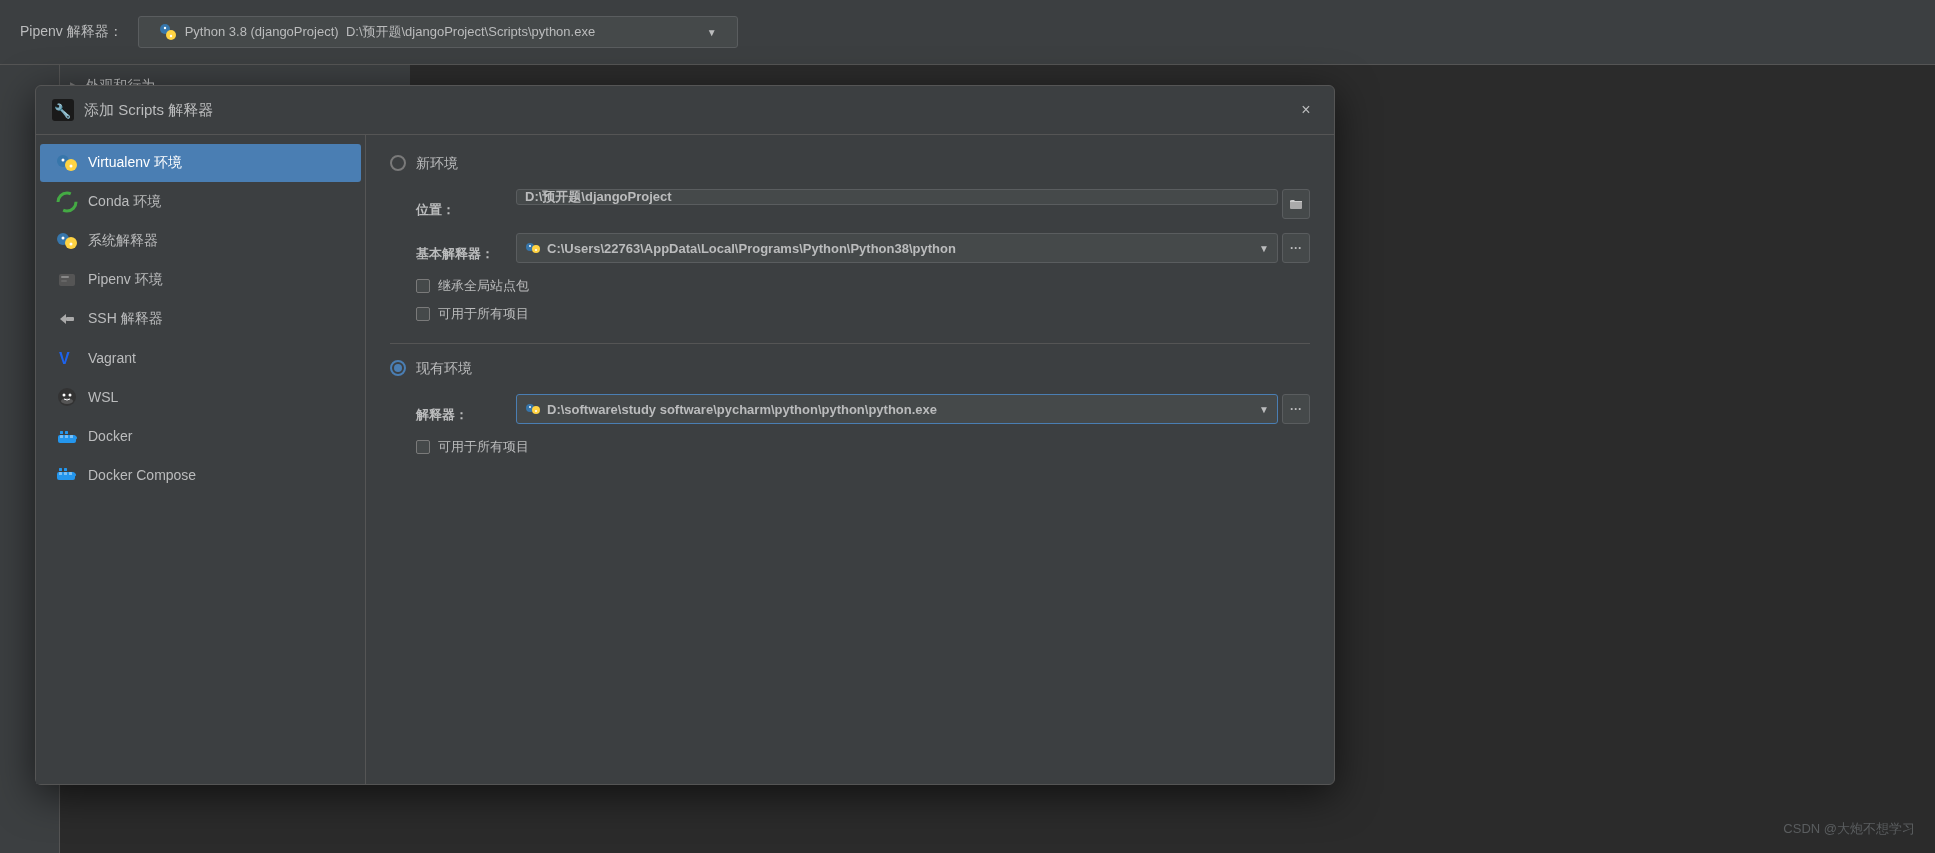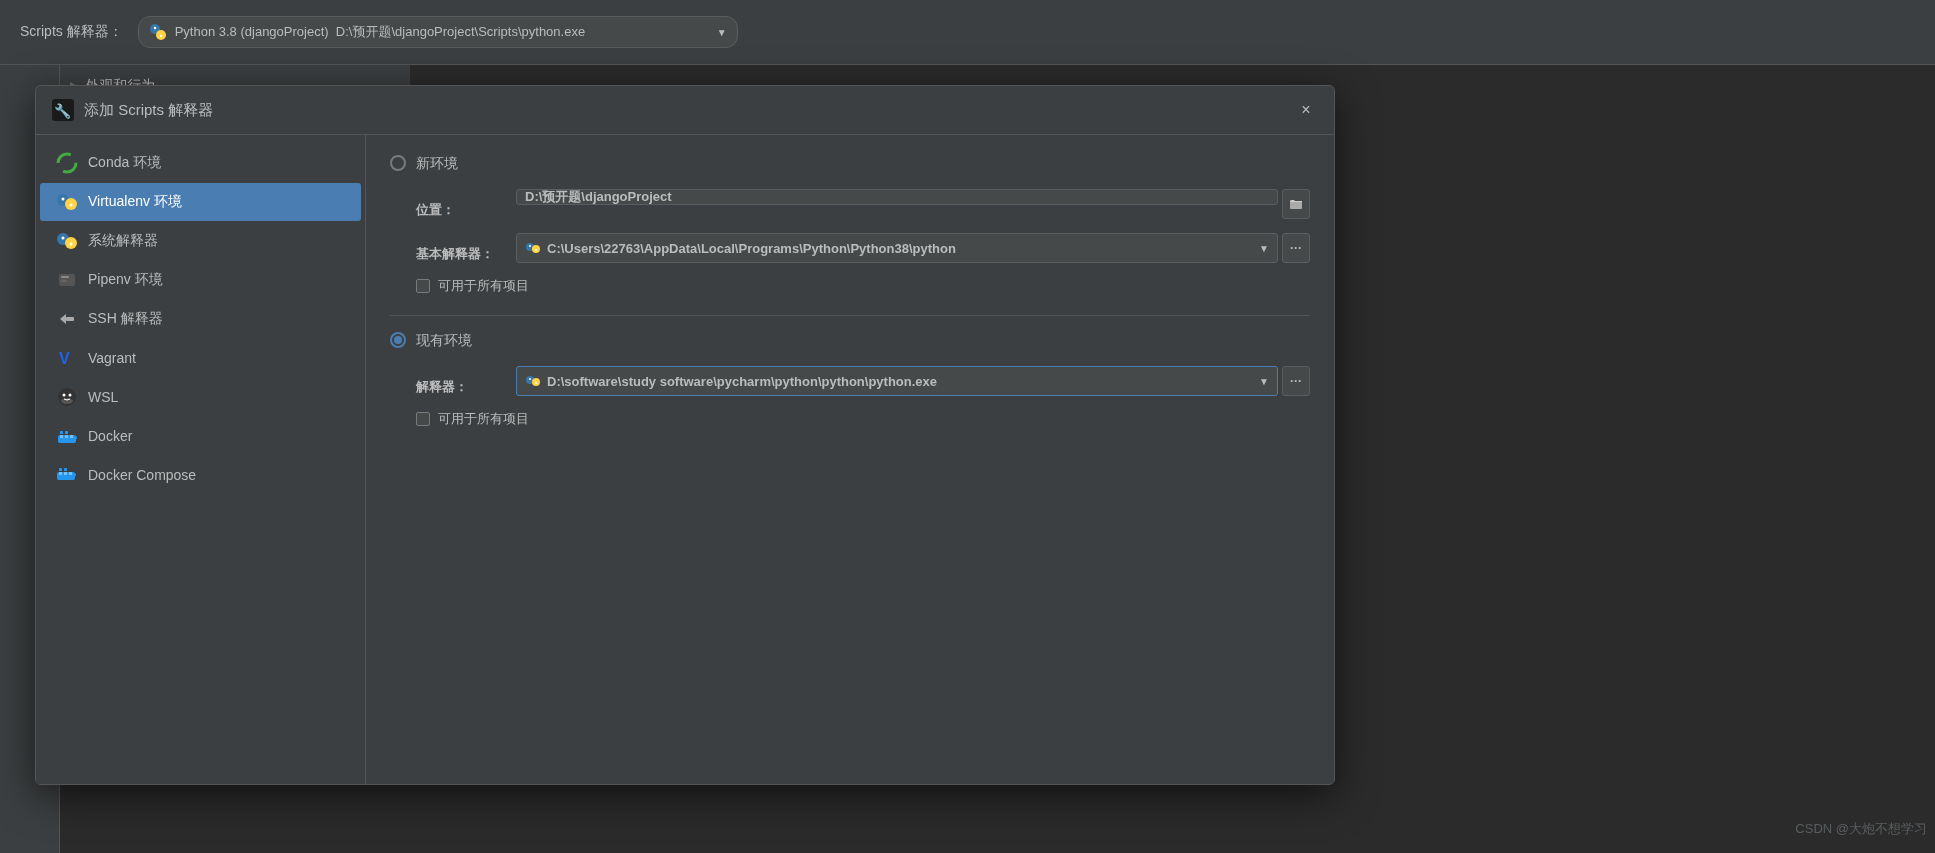--- a/index.html
+++ b/index.html
@@ -37,22 +37,22 @@
       font-size: 14px;
       margin-right: 15px;
       white-space: nowrap;
     }
 
     .top-bar-dropdown {
       display: flex;
       align-items: center;
       background: #45494a;
       border: 1px solid #5a5d5f;
-      border-radius: 12px;
-      padding: 4px 10px;
+      border-radius: 3px;
+      padding: 4px 20px;
       min-width: 600px;
       height: 32px;
       position: relative;
       cursor: pointer;
     }
 
     .top-bar-dropdown .python-icon {
       width: 18px;
       height: 18px;
       margin-right: 8px;
@@ -327,32 +327,32 @@
     .section-separator {
       border: none;
       border-top: 1px solid #555;
       margin: 16px 0;
     }
 
     
     .watermark {
       position: absolute;
       bottom: 15px;
-      right: 8px;
+      right: 20px;
       font-size: 13px;
       color: #5a5d5f;
     }
   </style>
 </head>
 <body>
 
 <div class="ide-bg"></div>
 
 <div class="top-bar">
-  <span class="top-bar-label">Scripts 解释器：</span>
+  <span class="top-bar-label">Pipenv 解释器：</span>
   <div class="top-bar-dropdown">
 
     <svg class="python-icon" viewBox="0 0 18 18" xmlns="http://www.w3.org/2000/svg">
       <ellipse cx="6" cy="6" rx="5" ry="5" fill="#3776ab"></ellipse>
       <ellipse cx="12" cy="12" rx="5" ry="5" fill="#ffd343"></ellipse>
       <circle cx="6" cy="5" r="1.2" fill="white"></circle>
       <circle cx="12" cy="13" r="1.2" fill="white"></circle>
     </svg>
     <span class="dropdown-text">
       <span>Python 3.8 (djangoProject)</span>&nbsp;&nbsp;<span>D:\预开题\djangoProject\Scripts\python.exe</span>
@@ -381,39 +381,39 @@
       <text x="2" y="17" font-size="14" fill="#ff6b35">🔧</text>
     </svg>
     <span class="dialog-title">添加 Scripts 解释器</span>
     <div class="dialog-close-btn">×</div>
   </div>
 
   <div class="dialog-body">
 
     <div class="dialog-nav">
 
-      <div class="nav-item">
-        <span class="nav-icon">
-          <svg width="22" height="22" viewBox="0 0 22 22" xmlns="http://www.w3.org/2000/svg">
-            <circle cx="11" cy="11" r="9" fill="none" stroke="#44aa44" stroke-width="3" stroke-dasharray="18 10"></circle>
-          </svg>
-        </span>
-        <span style="font-size:14px;">Conda 环境</span>
-      </div>
-
       <div class="nav-item active">
         <span class="nav-icon">
           <svg width="22" height="22" viewBox="0 0 22 22" xmlns="http://www.w3.org/2000/svg">
             <ellipse cx="7" cy="9" rx="6" ry="6" fill="#3776ab"></ellipse>
             <ellipse cx="15" cy="13" rx="6" ry="6" fill="#ffd343"></ellipse>
             <circle cx="7" cy="8" r="1.5" fill="white"></circle>
             <circle cx="15" cy="14" r="1.5" fill="white"></circle>
           </svg>
         </span>
         <span style="font-size:14px;color:#fff;">Virtualenv 环境</span>
+      </div>
+
+      <div class="nav-item">
+        <span class="nav-icon">
+          <svg width="22" height="22" viewBox="0 0 22 22" xmlns="http://www.w3.org/2000/svg">
+            <circle cx="11" cy="11" r="9" fill="none" stroke="#44aa44" stroke-width="3" stroke-dasharray="18 10"></circle>
+          </svg>
+        </span>
+        <span style="font-size:14px;">Conda 环境</span>
       </div>
 
       <div class="nav-item">
         <span class="nav-icon">
           <svg width="22" height="22" viewBox="0 0 22 22" xmlns="http://www.w3.org/2000/svg">
             <ellipse cx="7" cy="9" rx="6" ry="6" fill="#3776ab"></ellipse>
             <ellipse cx="15" cy="13" rx="6" ry="6" fill="#ffd343"></ellipse>
             <circle cx="7" cy="8" r="1.5" fill="white"></circle>
             <circle cx="15" cy="14" r="1.5" fill="white"></circle>
           </svg>
@@ -529,20 +529,24 @@
                 <circle cx="5" cy="6" r="1" fill="white"></circle>
                 <circle cx="11" cy="10" r="1" fill="white"></circle>
               </svg>
               <span class="text">C:\Users\22763\AppData\Local\Programs\Python\Python38\python</span>
               <span class="chevron">▼</span>
             </div>
             <div class="browse-btn" style="font-size:12px;color:#bbbcbd;">···</div>
           </div>
         </div>
 
+        <div class="checkbox-row">
+          <div class="checkbox-box"></div>
+          <span class="checkbox-label">继承全局站点包</span>
+        </div>
 
         <div class="checkbox-row">
           <div class="checkbox-box"></div>
           <span class="checkbox-label">可用于所有项目</span>
         </div>
 
       </div>
 
       <hr class="section-separator">
 

